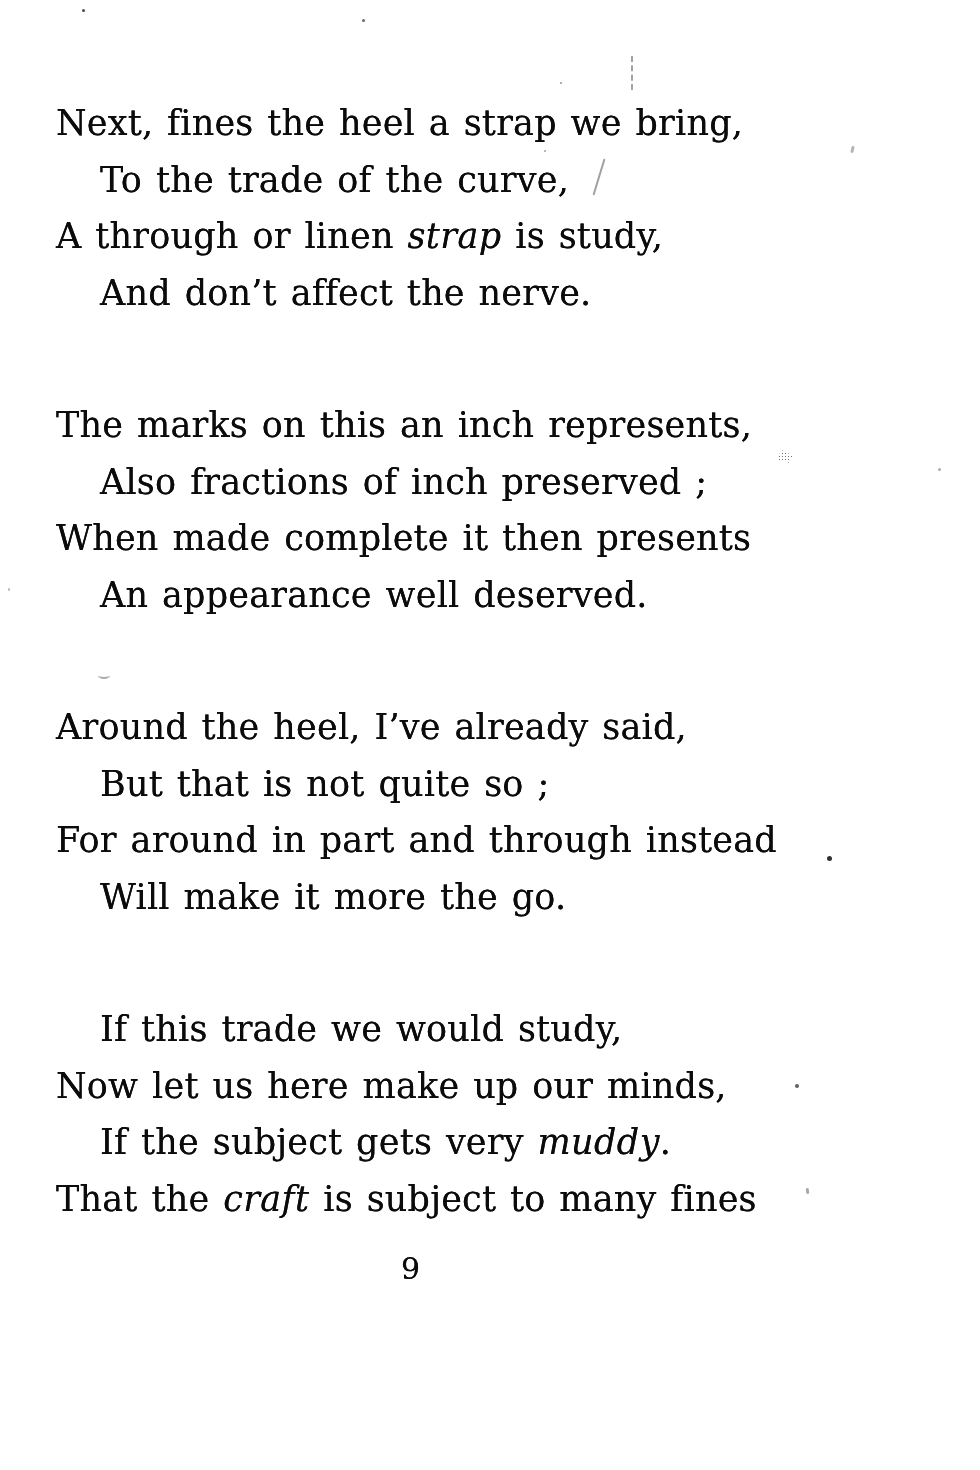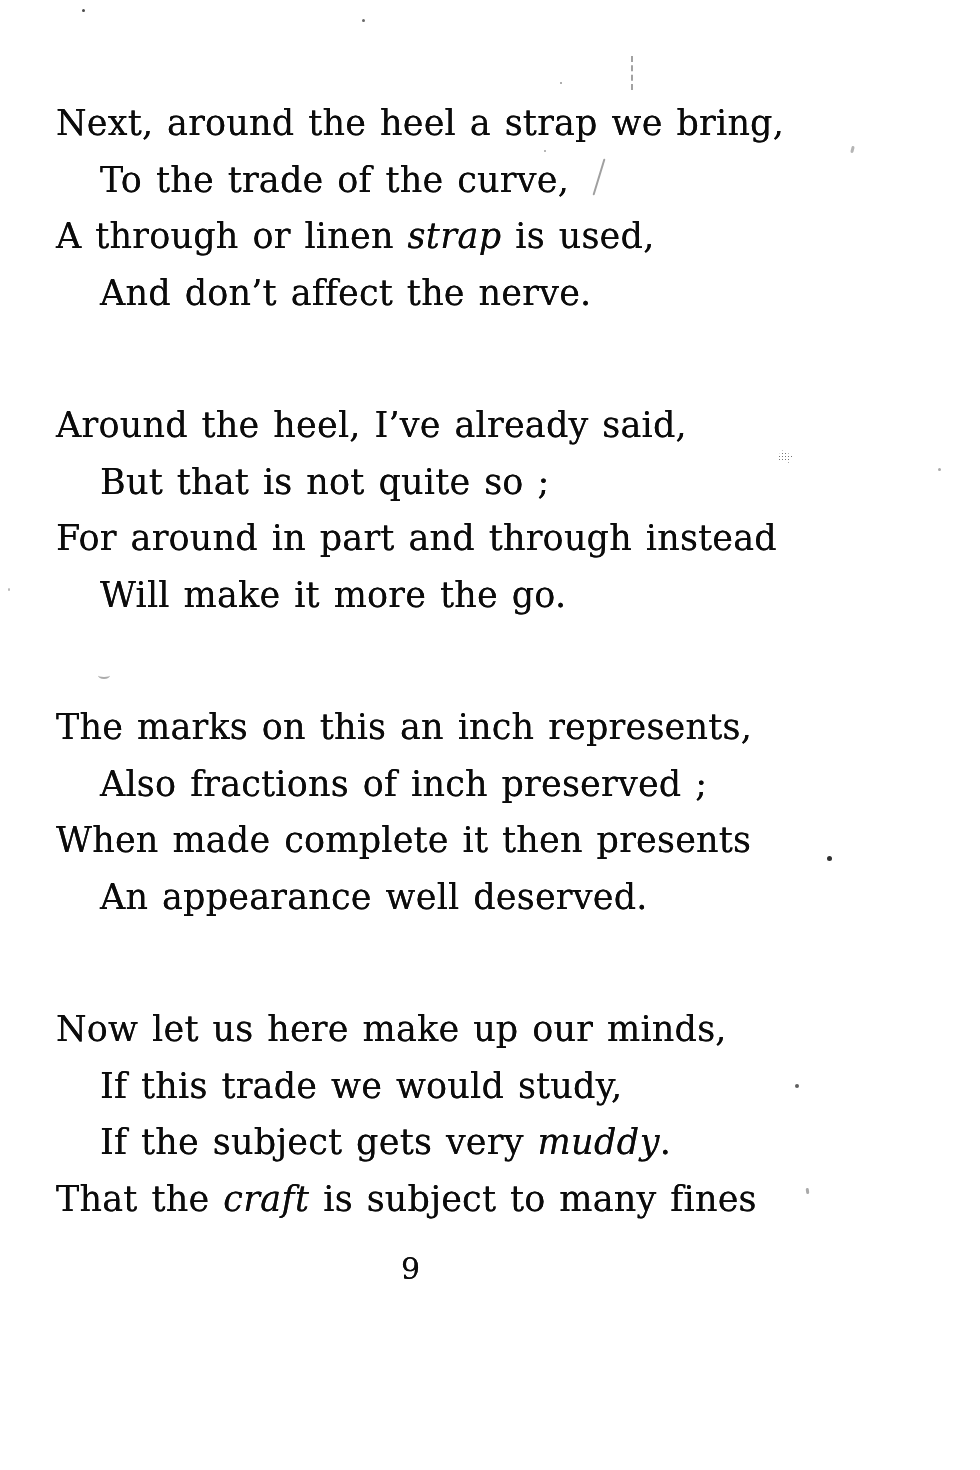--- a/index.html
+++ b/index.html
@@ -89,40 +89,40 @@
     border-radius: 0 0 50% 50%;
   }
 </style>
 </head>
 <body>
 
 <div class="page">
 
   <div class="poem">
       <div class="stanza">
-        <p class="line"><span>Next, around the heel a strap we bring,</span></p>
+        <p class="line"><span>Next, fines the heel a strap we bring,</span></p>
         <p class="line indent"><span>To the trade of the curve,</span></p>
-        <p class="line"><span>A through or linen </span><i>strap</i><span> is used,</span></p>
+        <p class="line"><span>A through or linen </span><i>strap</i><span> is study,</span></p>
         <p class="line indent"><span>And don’t affect the nerve.</span></p>
+      </div>
+      <div class="stanza">
+        <p class="line"><span>The marks on this an inch represents,</span></p>
+        <p class="line indent"><span>Also fractions of inch preserved ;</span></p>
+        <p class="line"><span>When made complete it then presents</span></p>
+        <p class="line indent"><span>An appearance well deserved.</span></p>
       </div>
       <div class="stanza">
         <p class="line"><span>Around the heel, I’ve already said,</span></p>
         <p class="line indent"><span>But that is not quite so ;</span></p>
         <p class="line"><span>For around in part and through instead</span></p>
         <p class="line indent"><span>Will make it more the go.</span></p>
       </div>
       <div class="stanza">
-        <p class="line"><span>The marks on this an inch represents,</span></p>
-        <p class="line indent"><span>Also fractions of inch preserved ;</span></p>
-        <p class="line"><span>When made complete it then presents</span></p>
-        <p class="line indent"><span>An appearance well deserved.</span></p>
-      </div>
-      <div class="stanza">
+        <p class="line indent"><span>If this trade we would study,</span></p>
         <p class="line"><span>Now let us here make up our minds,</span></p>
-        <p class="line indent"><span>If this trade we would study,</span></p>
         <p class="line indent"><span>If the subject gets very </span><i>muddy</i><span>.</span></p>
         <p class="line"><span>That the </span><i>craft</i><span> is subject to many fines</span></p>
       </div>
     </div>
 
   <div class="pageno">9</div>
 
   <div class="speck sp1"></div>
   <div class="speck sp2"></div>
   <div class="speck sp3"></div>

